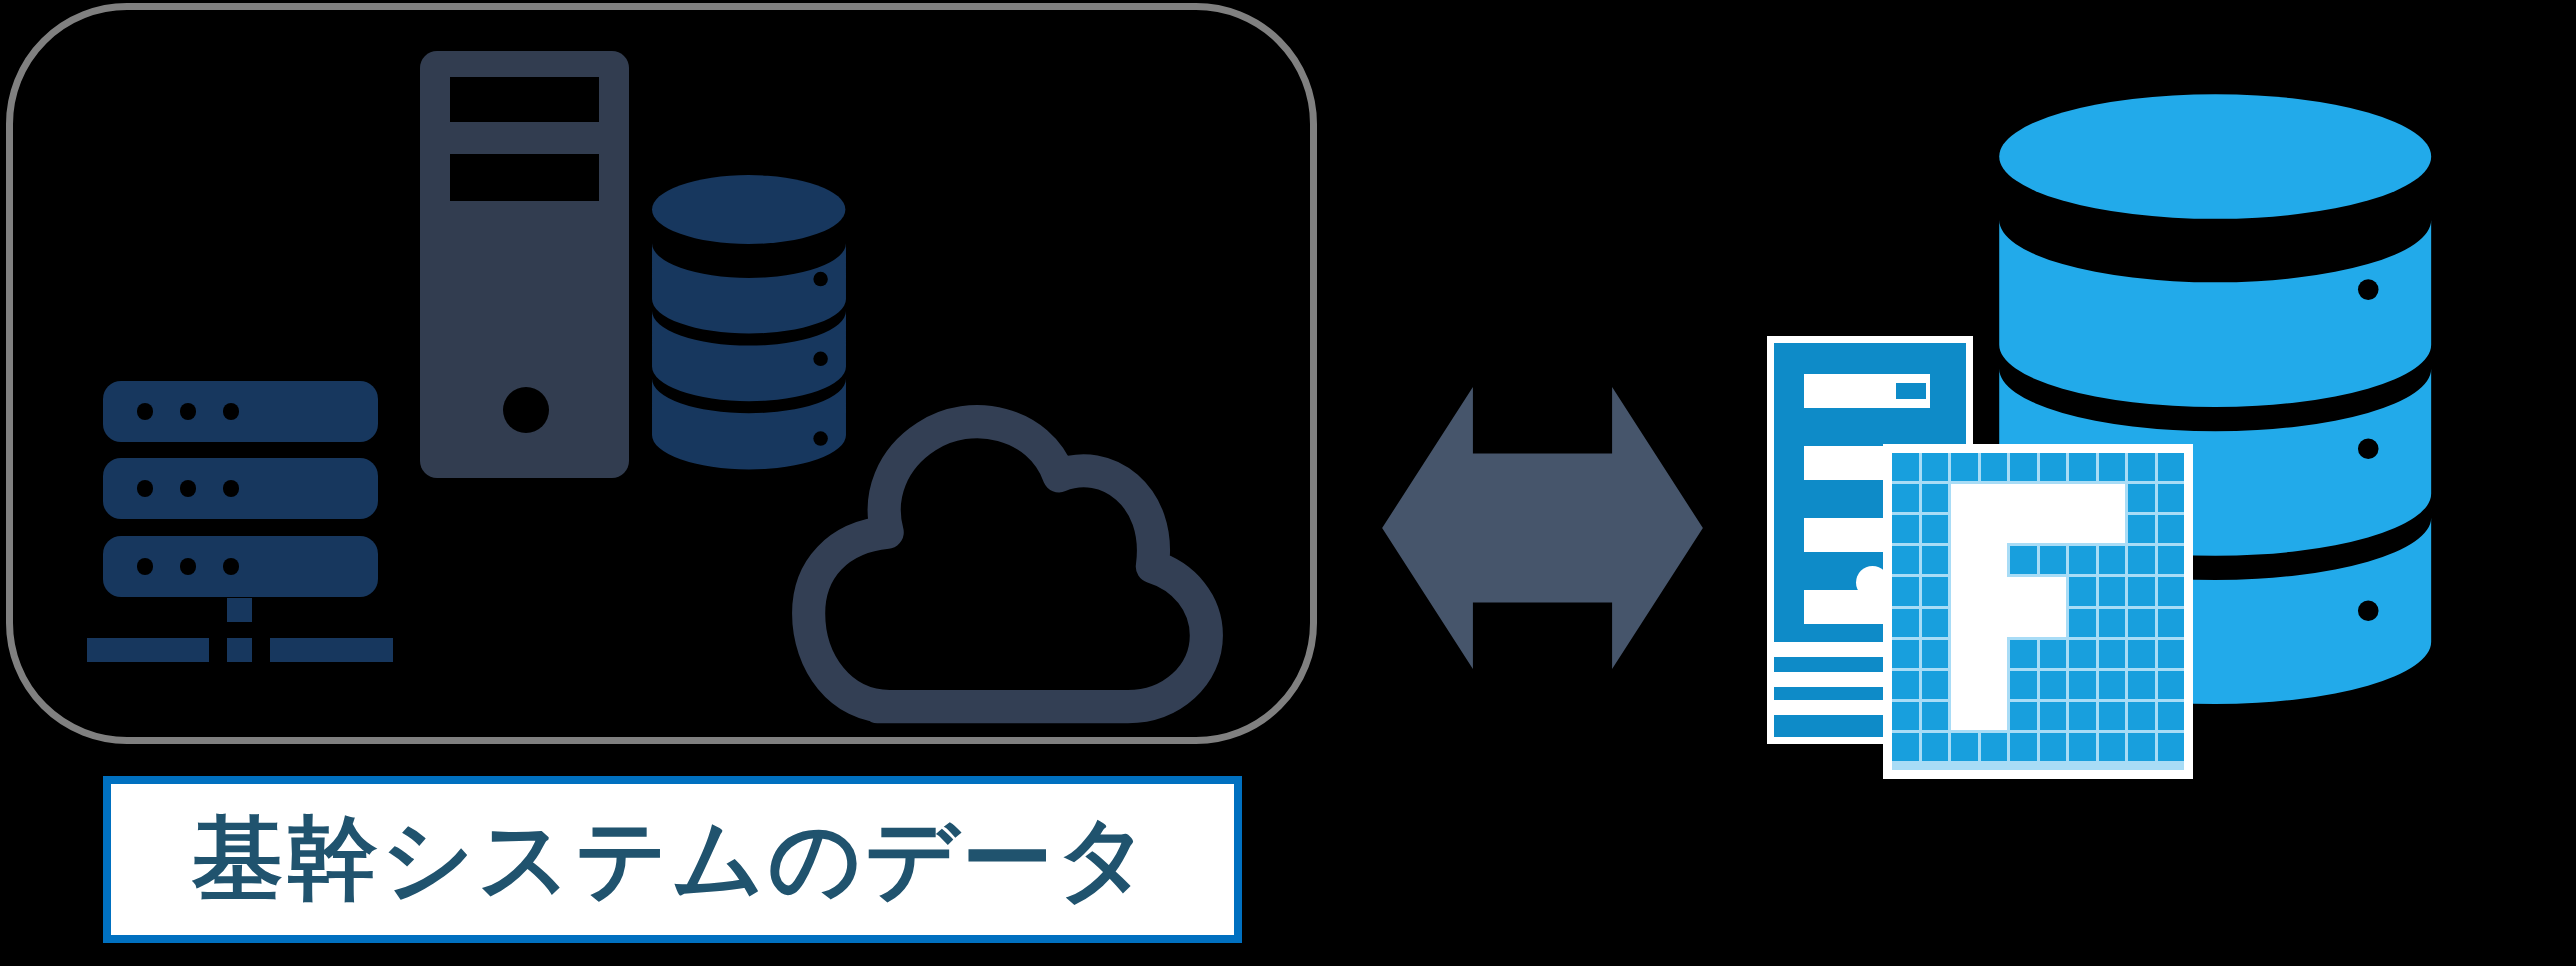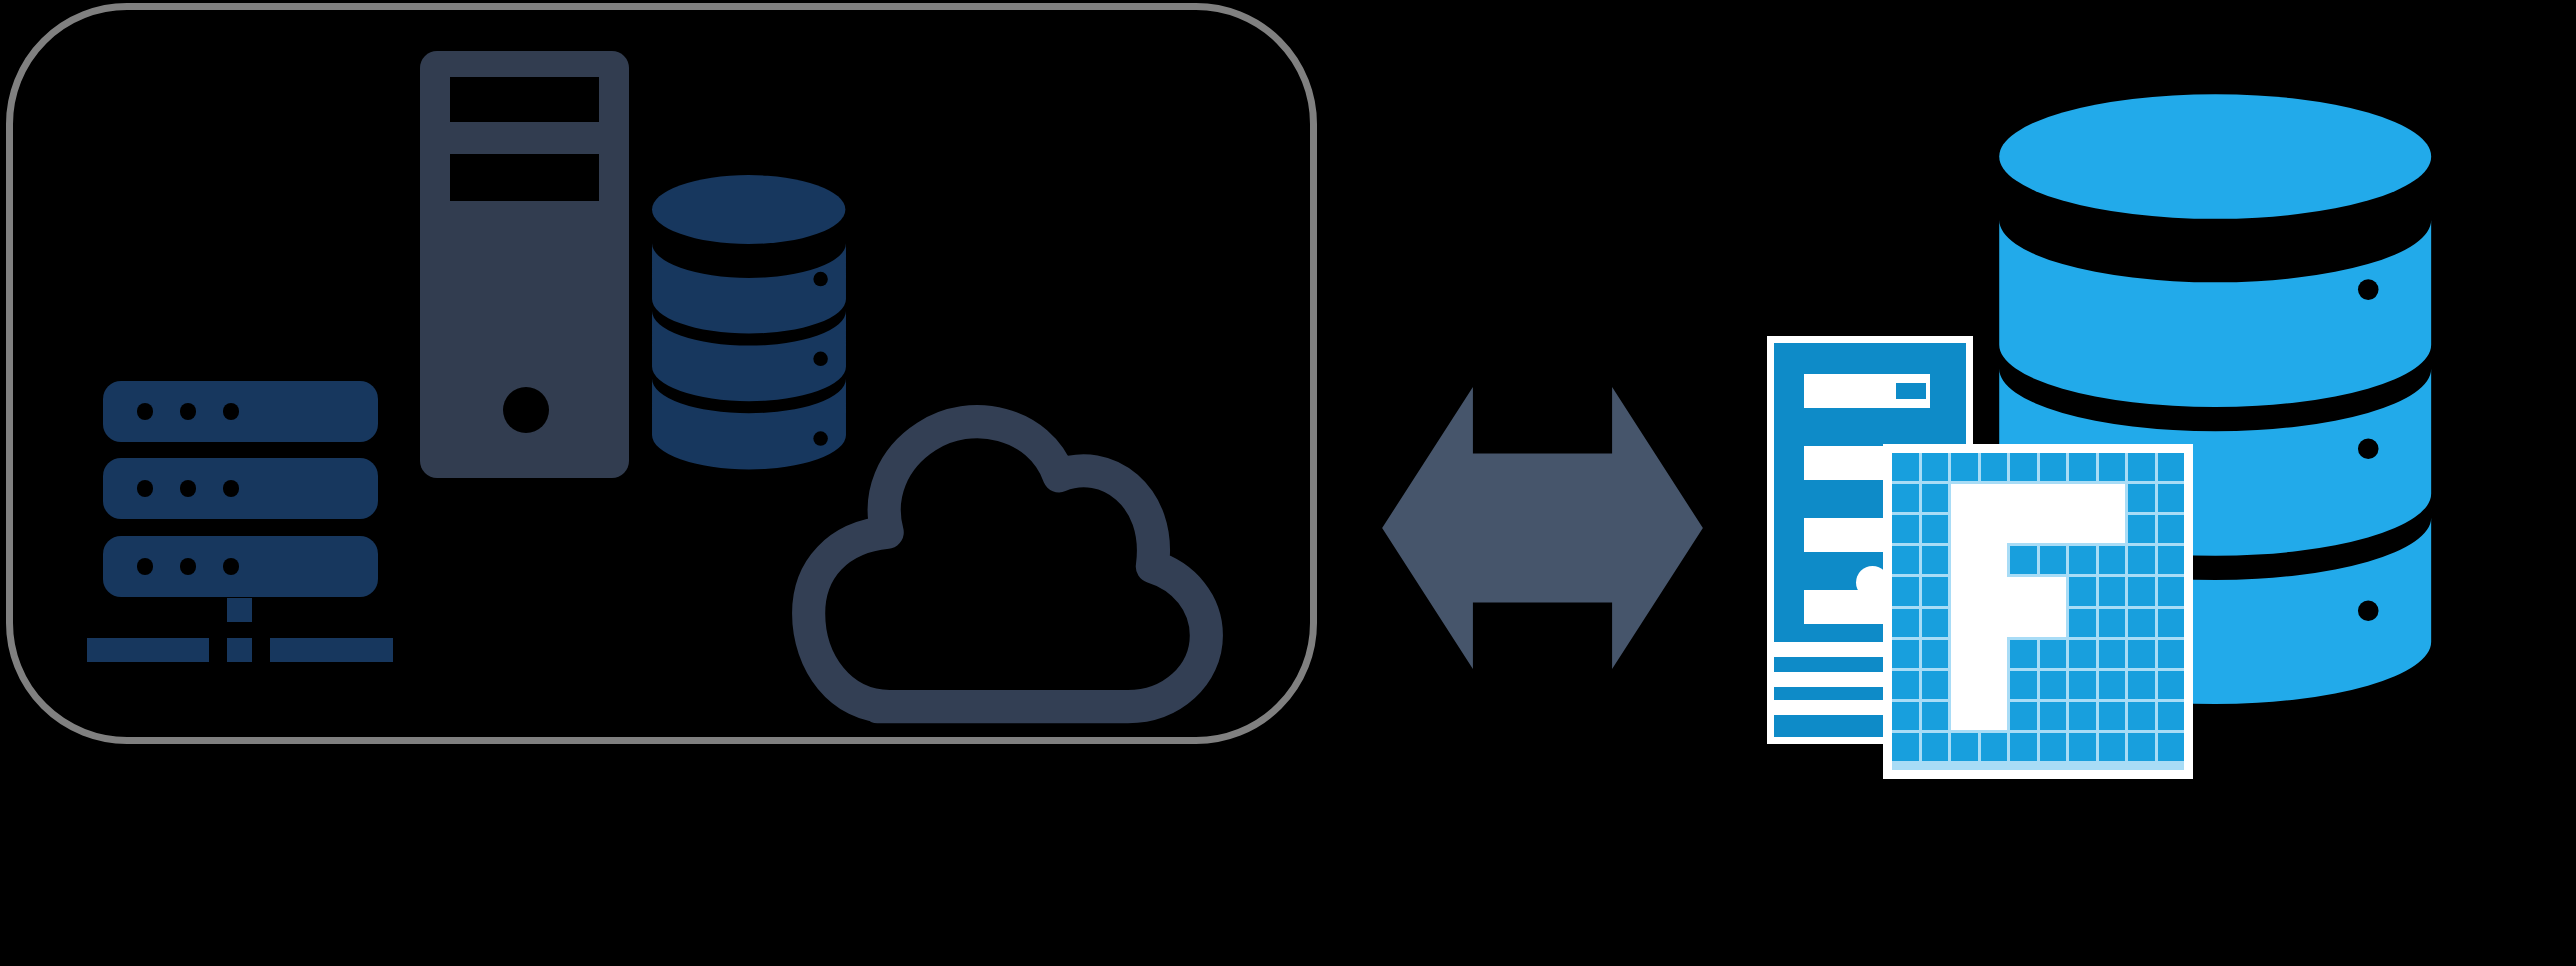--- a/index.html
+++ b/index.html
@@ -116,20 +116,23 @@
     <path class="fill-navy" d="M5 342 A160 57 0 0 0 326 342 L326 435 A160 57 0 0 1 5 435 Z"></path>
     <circle class="fill-black" cx="284" cy="177" r="12"></circle>
     <circle class="fill-black" cx="284" cy="309" r="12"></circle>
     <circle class="fill-black" cx="284" cy="441" r="12"></circle>
   </svg>
 
   <svg class="abs cloud-svg" viewBox="0 0 200 131">
     <path class="cloud-path" d="M 47 124 H 149 C 167 124 181 111 181 95 C 181 82 172 71 159 67 C 163 38 140 22 121 30 C 113 8 85 2 67 14 C 53 23 47 38 51 53 C 31 55 19 68 19 86 C 19 106 32 124 52 124 Z"></path>
   </svg>
 
+  <div class="abs caption-box">
+    <span class="caption-text">基幹システムのデータ</span>
+  </div>
 
   <svg class="abs arrow-svg" viewBox="0 0 530 466">
     <polygon class="arrow-poly" points="0,233 150,0 150,110 380,110 380,0 530,233 380,466 380,356 150,356 150,466"></polygon>
   </svg>
 
   <svg class="abs db-big-svg" viewBox="0 0 725 1010">
     <ellipse class="fill-skyblue" cx="362" cy="105" rx="357" ry="103"></ellipse>
     <path class="fill-skyblue" d="M5 210 A357 103 0 0 0 719 210 L719 416 A357 103 0 0 1 5 416 Z"></path>
     <path class="fill-skyblue" d="M5 456 A357 103 0 0 0 719 456 L719 662 A357 103 0 0 1 5 662 Z"></path>
     <path class="fill-skyblue" d="M5 702 A357 103 0 0 0 719 702 L719 907 A357 103 0 0 1 5 907 Z"></path>

